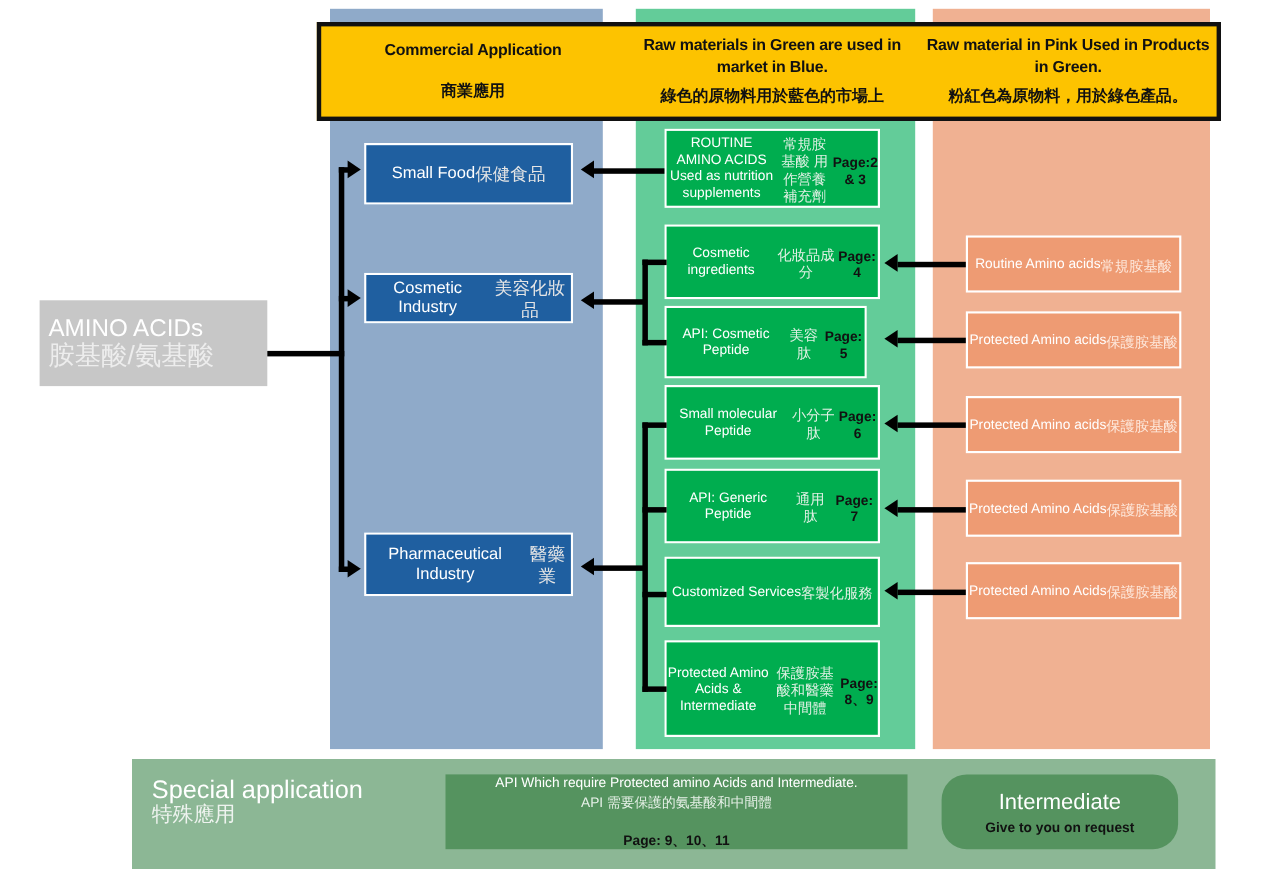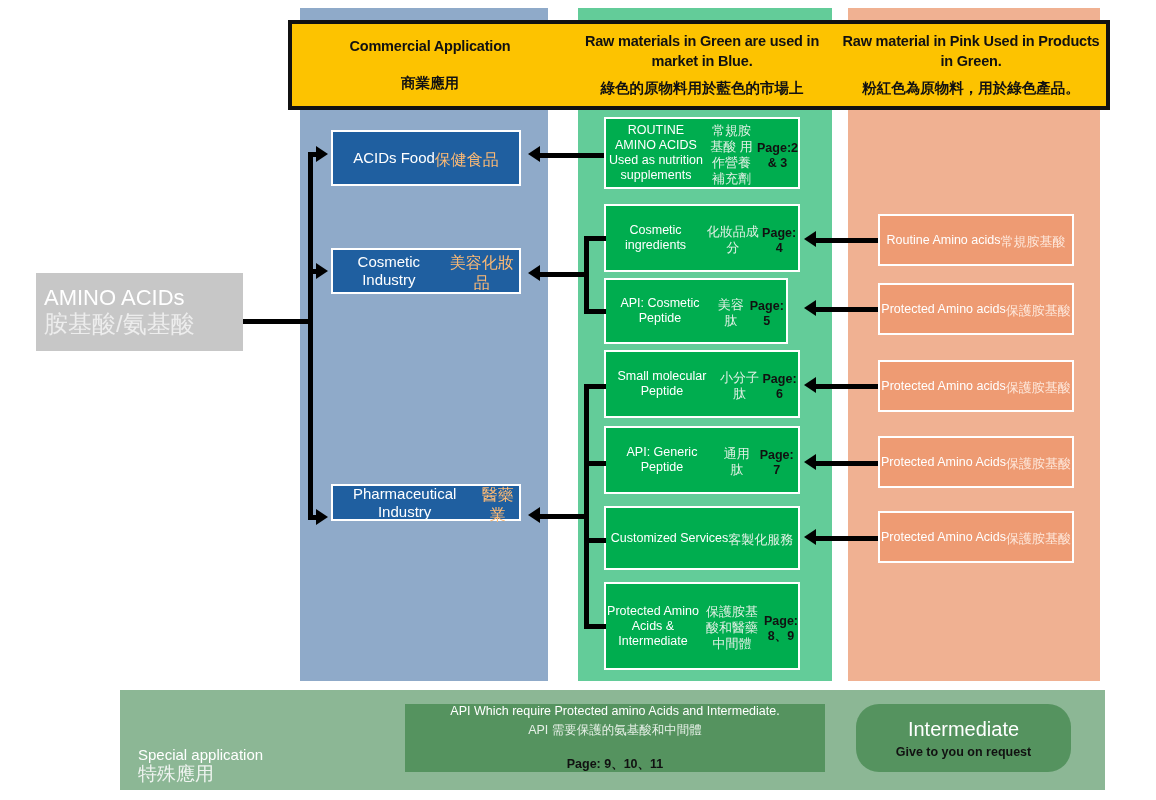--- a/index.html
+++ b/index.html
@@ -55,21 +55,21 @@
     position: absolute; border: 2px solid #ffffff;
     display: flex; flex-direction: row;
     align-items: center; justify-content: center; text-align: center;
   }
   .box .t-en { color: #ffffff; line-height: 1.2; }
   .box .t-zh { color: #e8efe9; line-height: 1.25; }
   .box .t-pg { color: #111111; font-weight: bold; line-height: 1.2; }
 
   .blue-box { background: #1f5fa0; }
   .blue-box .t-en { font-size: 15px; }
-  .blue-box .t-zh { font-size: 16px; color: #fdba74; margin-top: 4px; }
+  .blue-box .t-zh { font-size: 16px; color: #e5e5e5; margin-top: 4px; }
 
   .green-box { background: #00ad4f; }
   .green-box .t-en { font-size: 12.5px; }
   .green-box .t-zh { font-size: 13px; color: #dff0e4; margin-top: 4px; }
   .green-box .t-pg { font-size: 12.5px; margin-top: 5px; }
 
   .pink-box { background: #ee9b73; }
   .pink-box .t-en { font-size: 12.5px; }
   .pink-box .t-zh { font-size: 13px; color: #fde8dc; margin-top: 5px; }
 
@@ -89,21 +89,21 @@
   }
 
   
   #special-panel {
     position: absolute; left: 120px; top: 690px; width: 985px; height: 100px;
     background: #8cb795;
   }
   #special-title {
     position: absolute; left: 18px; top: 14px; width: 260px;
   }
-  #special-title .ln-en { font-size: 15px; color: #ffffff; line-height: 1.15; margin-top: 42px; }
+  #special-title .ln-en { font-size: 23px; color: #ffffff; line-height: 1.15; }
   #special-title .ln-zh { font-size: 19px; color: #eef3ef; line-height: 1.2; }
 
   #special-api-box {
     position: absolute; left: 285px; top: 14px; width: 420px; height: 68px;
     background: #55935f; display: flex; flex-direction: column;
     align-items: center; justify-content: center; text-align: center;
   }
   #special-api-box .t-en { font-size: 12.5px; color: #ffffff; line-height: 1.3; }
   #special-api-box .t-zh { font-size: 12.5px; color: #e6f0e7; line-height: 1.35; margin-top: 2px; }
   #special-api-box .t-pg { font-size: 12.5px; color: #111; font-weight: bold; margin-top: 17px; }
@@ -149,30 +149,30 @@
   <div class="vline" style="left:308px; top:152px; height:368px;"></div>
 
   <div class="hline" style="left:308px; top:152px; width:10px;"></div>
   <div class="arrow-right" style="left:316px; top:146px;"></div>
   <div class="hline" style="left:308px; top:269px; width:10px;"></div>
   <div class="arrow-right" style="left:316px; top:263px;"></div>
   <div class="hline" style="left:308px; top:515px; width:10px;"></div>
   <div class="arrow-right" style="left:316px; top:509px;"></div>
 
   <div class="box blue-box" style="left:331px; top:130px; width:190px; height:56px;">
-    <div class="t-en">ACIDs Food</div>
+    <div class="t-en">Small Food</div>
     <div class="t-zh">保健食品</div>
   </div>
 
   <div class="box blue-box" style="left:331px; top:248px; width:190px; height:46px;">
     <div class="t-en">Cosmetic Industry</div>
     <div class="t-zh">美容化妝品</div>
   </div>
 
-  <div class="box blue-box" style="left:331px; top:484px; width:190px; height:37px;">
+  <div class="box blue-box" style="left:331px; top:484px; width:190px; height:58px;">
     <div class="t-en">Pharmaceutical Industry</div>
     <div class="t-zh">醫藥業</div>
   </div>
 
   <div class="box green-box" style="left:604px; top:117px; width:196px; height:72px;">
     <div class="t-en">ROUTINE AMINO ACIDS Used as nutrition supplements</div>
     <div class="t-zh">常規胺基酸 用作營養補充劑</div>
     <div class="t-pg">Page:2 &amp; 3</div>
   </div>
 

